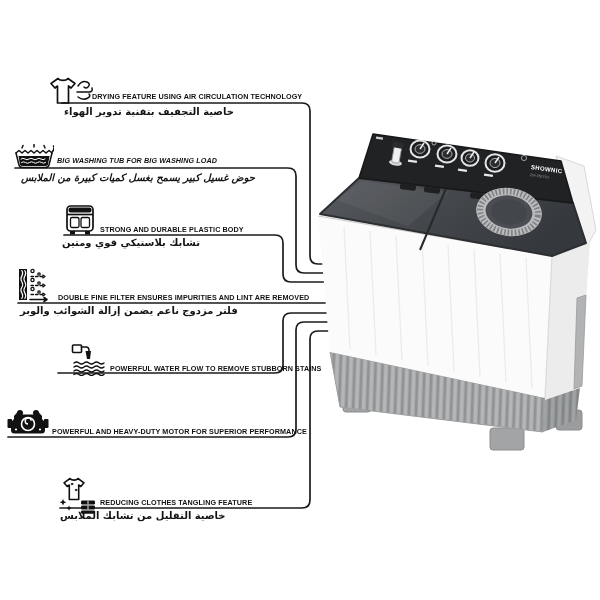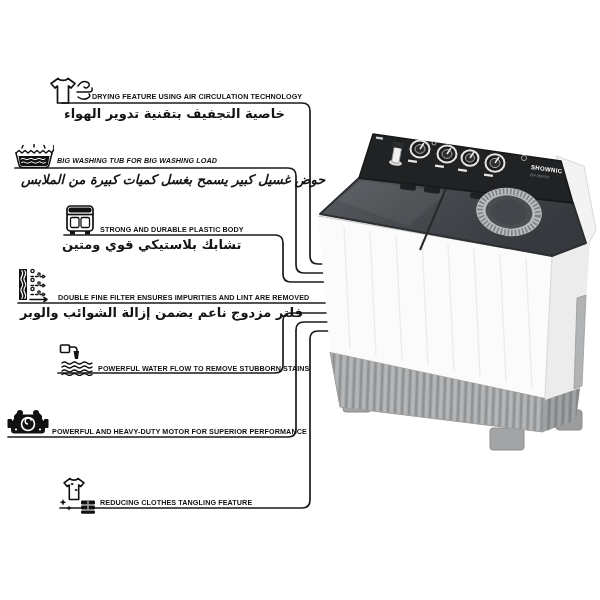--- a/index.html
+++ b/index.html
@@ -3,21 +3,21 @@
 <meta charset="utf-8">
 <style>
   html,body{margin:0;padding:0;}
   body{width:600px;height:600px;position:relative;background:#ffffff;overflow:hidden;
        font-family:"Liberation Sans",sans-serif;}
   .feature{position:absolute;}
   .f-icon{position:absolute;}
   .f-icon svg{display:block;}
   .f-en{position:absolute;font-family:"Liberation Sans",sans-serif;font-size:8px;font-weight:bold;
         color:#121212;white-space:nowrap;letter-spacing:.1px;transform:scaleX(.9);transform-origin:0 0;}
-  .f-ar{position:absolute;font-family:"DejaVu Sans",sans-serif;font-size:13px;font-weight:bold;
+  .f-ar{position:absolute;font-family:"DejaVu Sans",sans-serif;font-size:10px;font-weight:bold;
         color:#141414;white-space:nowrap;direction:rtl;}
   #art{position:absolute;left:0;top:0;}
 </style>
 </head>
 <body>
 
 <svg id="art" width="600" height="600" viewBox="0 0 600 600">
   <defs>
     <linearGradient id="lidGrad" x1="0" y1="0" x2="1" y2="0.35">
       <stop offset="0" stop-color="#585c61"></stop>
@@ -196,21 +196,21 @@
       <circle cx="16.5" cy="22" r="1.6"></circle>
         <circle cx="23" cy="25" r="1.2"></circle>
       <path d="M15,27.5 H27 M29,27.5 l-2.5,-1.6 M29,27.5 l-2.5,1.6" stroke-dasharray="2.5 2"></path>
       <path d="M14,32.5 H31 M31,32.5 l-3,-2 M31,32.5 l-3,2" stroke-width="1.6"></path>
     </svg>
   </div>
   <div class="f-en" style="left:42px;top:27px;">DOUBLE FINE FILTER ENSURES IMPURITIES AND LINT ARE REMOVED</div>
   <div class="f-ar" style="left:4px;top:39px;">فلتر مزدوج ناعم يضمن إزالة الشوائب والوبر</div>
 </div>
 
-<div class="feature" style="left:56px;top:340px;width:250px;height:54px;text-align:center;">
+<div class="feature" style="left:68px;top:340px;width:250px;height:54px;text-align:center;">
   <div class="f-icon" style="left:2px;top:2px;">
     <svg width="40" height="34" viewBox="0 0 40 34" fill="none" stroke="#111" stroke-width="1.6" stroke-linejoin="round" stroke-linecap="round">
       <rect x="2.5" y="3" width="9" height="7.5" rx="1"></rect>
       <path d="M11.5,5 H16 Q19,5 19,8.5 V9"></path>
       <path d="M15.5,9 L21,9 L20,17 L17,17 Z" fill="#111" stroke="none"></path>
       <path d="M4,21 q2.5,-2 5,0 t5,0 t5,0 t5,0 t5,0 t5,0" stroke-width="1.4"></path>
       <path d="M4,25 q2.5,-2 5,0 t5,0 t5,0 t5,0 t5,0 t5,0" stroke-width="1.4"></path>
       <path d="M4,29 q2.5,-2 5,0 t5,0 t5,0 t5,0 t5,0 t5,0" stroke-width="1.4"></path>
       <path d="M4,32.5 q2.5,-2 5,0 t5,0 t5,0 t5,0 t5,0 t5,0" stroke-width="1.4"></path>
     </svg>
@@ -244,13 +244,14 @@
       <path d="M5,22 l1,2.3 2.3,1 -2.3,1 -1,2.3 -1,-2.3 -2.3,-1 2.3,-1 z" fill="#111" stroke="none"></path>
       <path d="M11,28.5 l0.8,1.8 1.8,0.8 -1.8,0.8 -0.8,1.8 -0.8,-1.8 -1.8,-0.8 1.8,-0.8 z" fill="#111" stroke="none"></path>
       <rect x="23" y="23.5" width="14" height="4" rx="1.2" fill="#111" stroke="none"></rect>
       <rect x="23" y="28.5" width="14" height="4" rx="1.2" fill="#111" stroke="none"></rect>
       <rect x="23" y="33.5" width="14" height="3.2" rx="1.2" fill="#111" stroke="none"></rect>
       <line x1="30" y1="24" x2="30" y2="27" stroke="#fff" stroke-width="0.9"></line>
       <line x1="30" y1="29" x2="30" y2="32" stroke="#fff" stroke-width="0.9"></line>
     </svg>
   </div>
   <div class="f-en" style="left:44px;top:22px;">REDUCING CLOTHES TANGLING FEATURE</div>
+  <div class="f-ar" style="left:4px;top:34px;">خاصية التقليل من تشابك الملابس</div>
 </div>
 
 </body></html>

